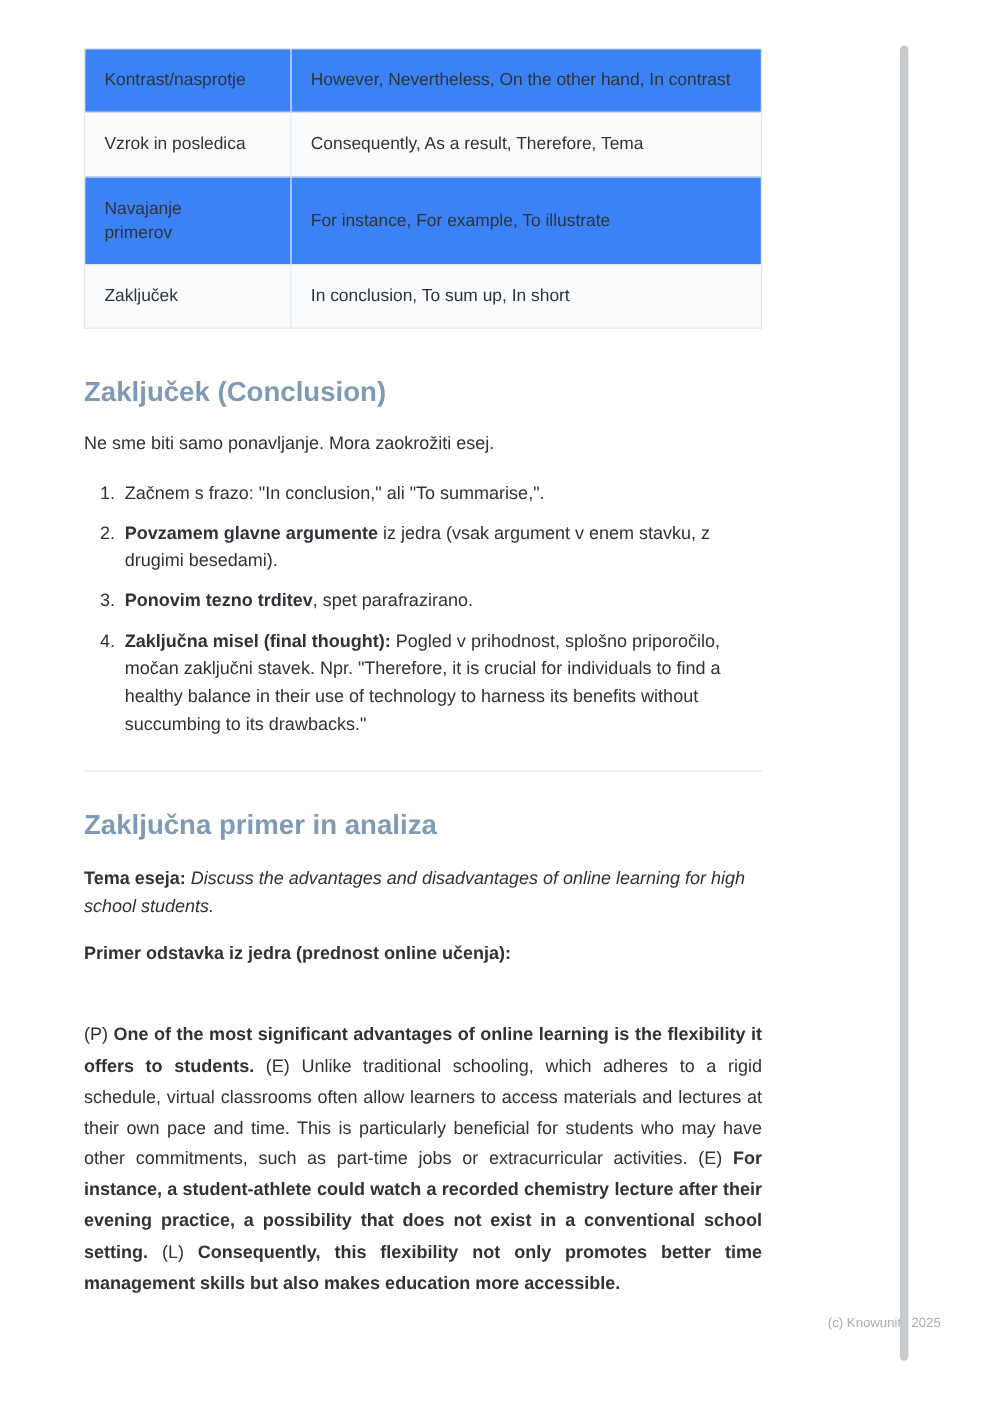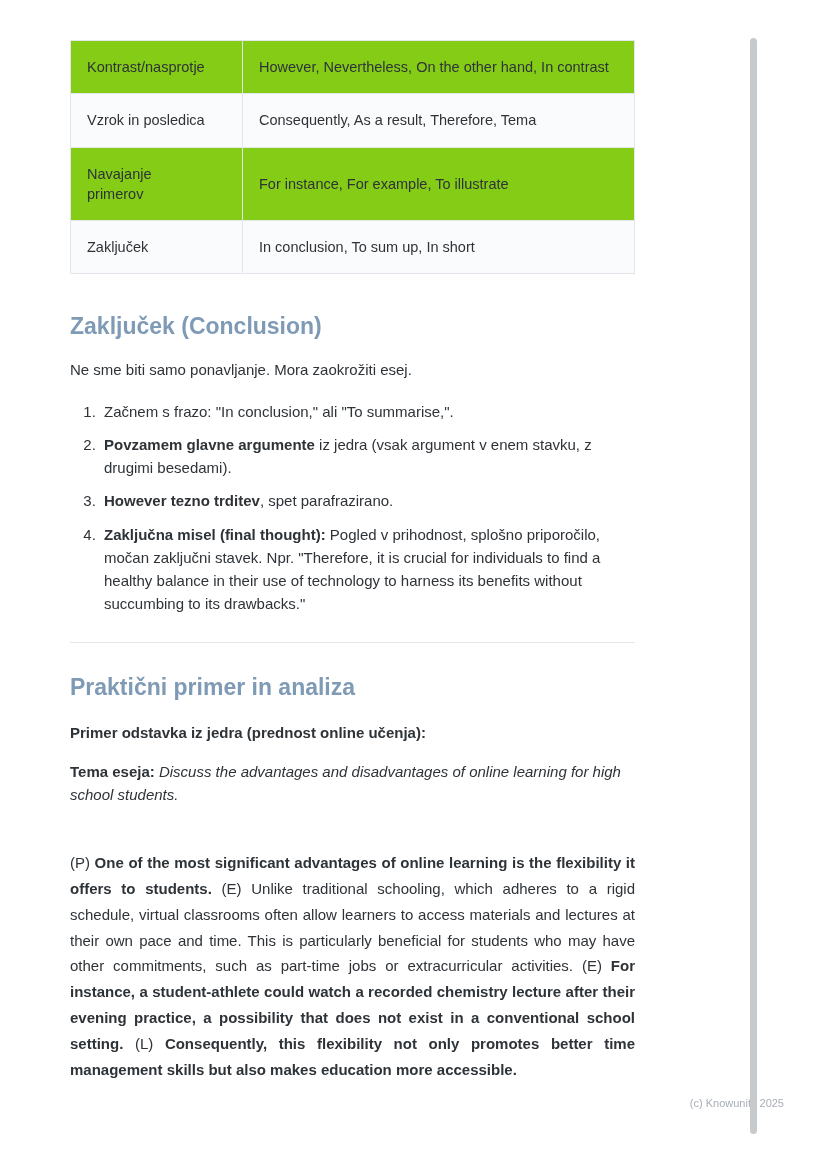--- a/index.html
+++ b/index.html
@@ -22,21 +22,21 @@
   table.grid {
     width: 100%;
     border-collapse: collapse;
     font-size: 14.5px;
     color: #2e3338;
   }
   table.grid td {
     border: 1px solid #e3e6ea;
     padding: 16px;
     vertical-align: middle;
-    background: #84cc16;
+    background: #3b82f6;
     line-height: 1.4;
   }
   table.grid tr:nth-child(even) td { background: #fafbfc; }
   td.term { width: 172px; white-space: pre-line; }
   h3.sec {
     color: #7e9ab5;
     font-size: 23px;
     font-weight: 700;
     line-height: 1.3;
     margin: 38px 0 16px;
@@ -99,31 +99,31 @@
     </tbody>
   </table>
 
   <h3 class="sec">Zaključek (Conclusion)</h3>
 
   <p class="body">Ne sme biti samo ponavljanje. Mora zaokrožiti esej.</p>
 
   <ol class="steps">
     <li><span style="font-weight: 400;">Začnem s frazo:</span><span> "In conclusion," ali "To summarise,".</span></li>
     <li><span style="font-weight: 700;">Povzamem glavne argumente</span><span> iz jedra (vsak argument v enem stavku, z drugimi besedami).</span></li>
-    <li><span style="font-weight: 700;">However tezno trditev</span><span>, spet parafrazirano.</span></li>
+    <li><span style="font-weight: 700;">Ponovim tezno trditev</span><span>, spet parafrazirano.</span></li>
     <li><span style="font-weight: 700; text-align: center;">Zaključna misel (final thought):</span><span> Pogled v prihodnost, splošno priporočilo, močan zaključni stavek. Npr. "Therefore, it is crucial for individuals to find a healthy balance in their use of technology to harness its benefits without succumbing to its drawbacks."</span></li>
   </ol>
 
   <hr class="divider">
 
-  <h2 class="sec">Praktični primer in analiza</h2>
+  <h2 class="sec">Zaključna primer in analiza</h2>
+
+  <p class="body"><span style="font-weight: 700;">Tema eseja:</span><span style="font-style: italic;"> Discuss the advantages and disadvantages of online learning for high school students.</span></p>
 
   <p class="body"><span style="font-weight: 700;">Primer odstavka iz jedra (prednost online učenja):</span></p>
-
-  <p class="body"><span style="font-weight: 700;">Tema eseja:</span><span style="font-style: italic;"> Discuss the advantages and disadvantages of online learning for high school students.</span></p>
 
   <p class="justify"><span>(P) </span><span style="font-weight: 700;">One of the most significant advantages of online learning is the flexibility it offers to students.</span><span> (E) Unlike traditional schooling, which adheres to a rigid schedule, virtual classrooms often allow learners to access materials and lectures at their own pace and time. This is particularly beneficial for students who may have other commitments, such as part-time jobs or extracurricular activities. (E) </span><span style="font-weight: 700;">For instance, a student-athlete could watch a recorded chemistry lecture after their evening practice, a possibility that does not exist in a conventional school setting.</span><span> (L) </span><span style="font-weight: 700;">Consequently, this flexibility not only promotes better time management skills but also makes education more accessible.</span></p>
 
 </div>
 
 <div class="watermark">(c) Knowunity 2025</div>
 
 <div class="scroll-thumb"></div>
 
 </body></html>

